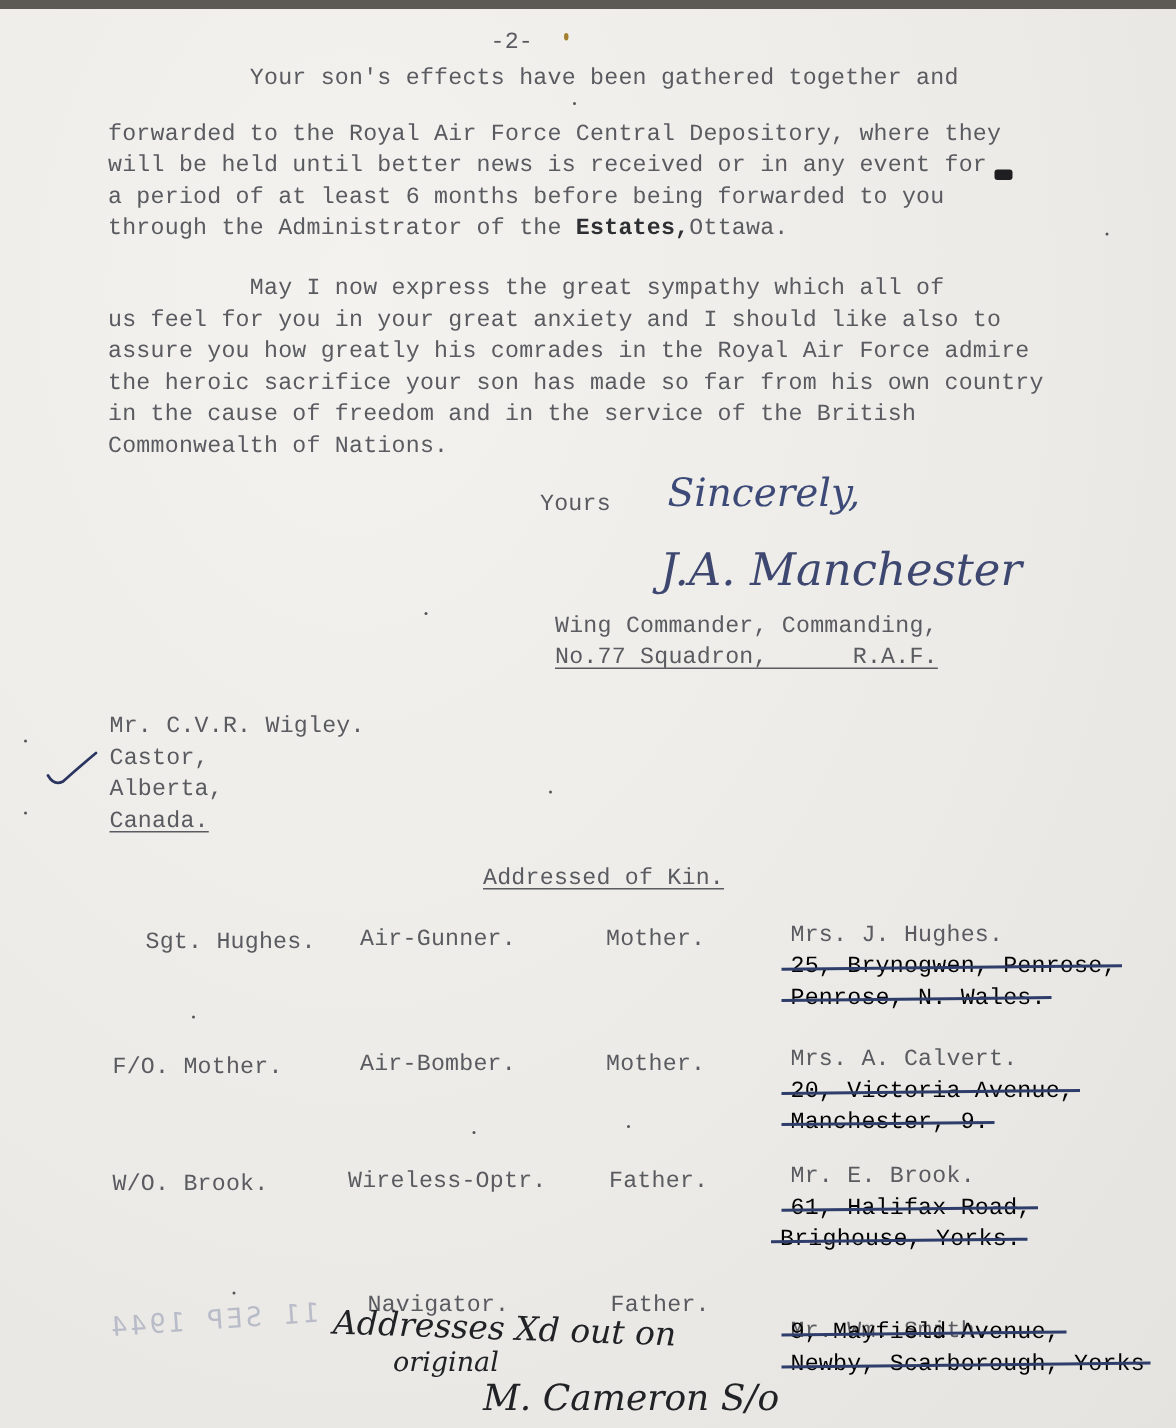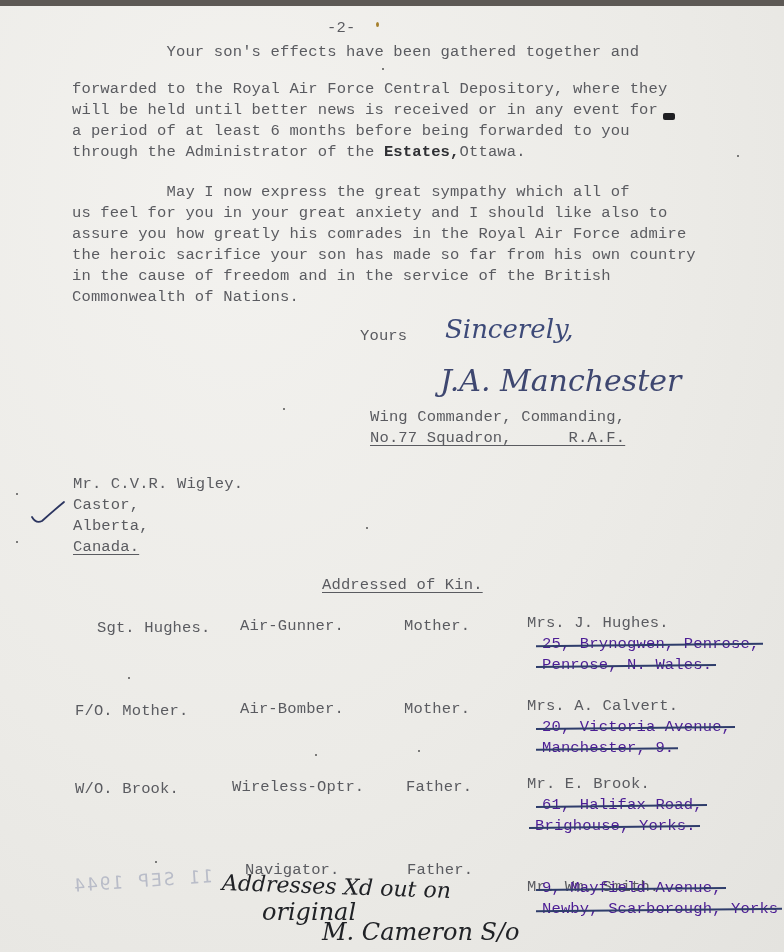--- a/index.html
+++ b/index.html
@@ -23,21 +23,21 @@
     .t {
       position: absolute;
       font-size: 15.5px;
       line-height: 21px;
       letter-spacing: 0.15px;
       white-space: pre;
       color: #5a5b60;
     }
     .dark { color: #2e2f33; font-weight: bold; }
     .u { text-decoration: underline; text-decoration-thickness: 1px; text-underline-offset: 3px; }
-    .struck { position: relative; color: #4c1d95; margin-left: 15px; }
+    .struck { position: relative; color: #000000; }
     .struck::after {
       content: ""; position: absolute; left: -6px; right: -4px; top: 50%;
       height: 2px; background: #2f3d6b; transform: rotate(-0.6deg);
     }
     .hand {
       position: absolute;
       font-family: "DejaVu Serif", serif;
       font-style: italic;
       color: #3d4a78;
       white-space: pre;
@@ -137,21 +137,21 @@
     <div class="t" style="left:245px; top:860px;">Navigator.</div>
     <div class="t" style="left:407px; top:860px;">Father.</div>
     <div class="t" style="left:527px; top:857px;margin-top:20px;">Mr. Wm. Smith.</div>
     <div class="t" style="left:527px; top:878px;"><span class="struck">9, Mayfield Avenue,</span></div>
     <div class="t" style="left:527px; top:899px;"><span class="struck">Newby, Scarborough, Yorks</span></div>
   </div>
 </div>
 
 <div>
   <div class="hand hand-black" style="left:222px; top:874px; font-size:22px; transform:rotate(2deg);">Addresses Xd out on</div>
-  <div class="hand hand-black" style="left:262px; top:898px; font-size:24px;">original</div>
+  <div class="hand hand-black" style="left:262px; top:898px; font-size:18px;">original</div>
   <div class="hand hand-black" style="left:322px; top:918px; font-size:24px;">M. Cameron S/o</div>
 </div>
 
 <div class="stamp">11 SEP 1944</div>
 
 <div class="dot" style="left:382px; top:68px;"></div>
 <div class="dot" style="left:737px; top:155px;"></div>
 <div class="dot" style="left:283px; top:408px;"></div>
 <div class="dot" style="left:16px; top:493px;"></div>
 <div class="dot" style="left:16px; top:541px;"></div>

